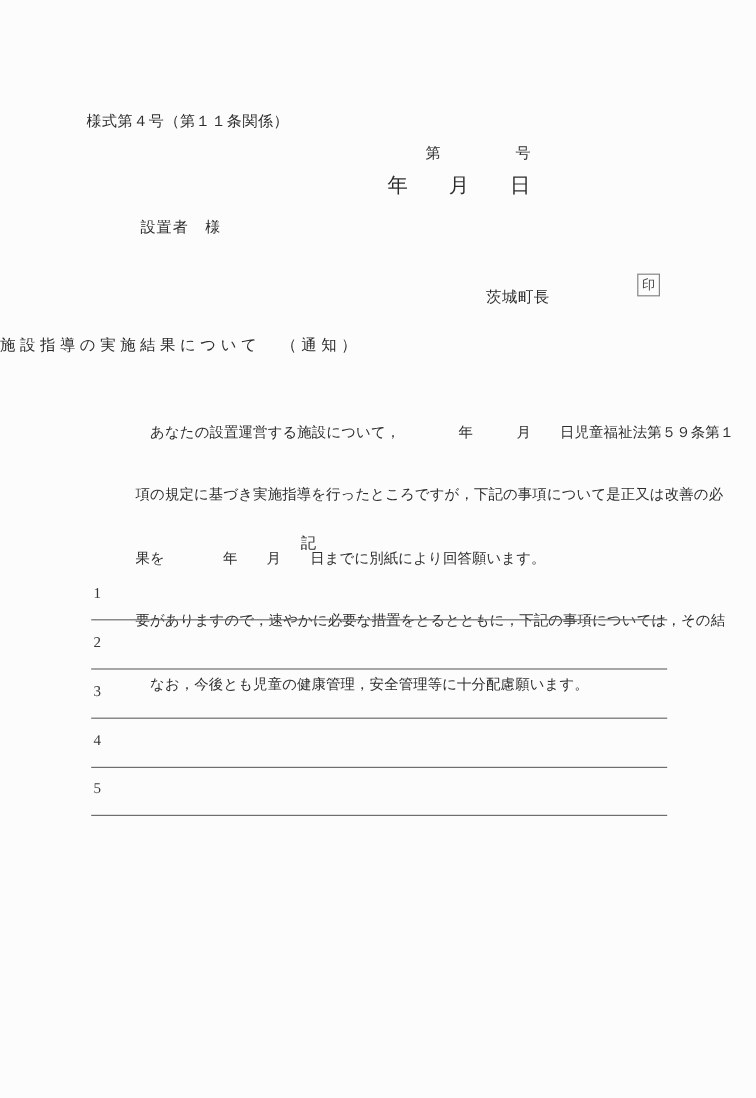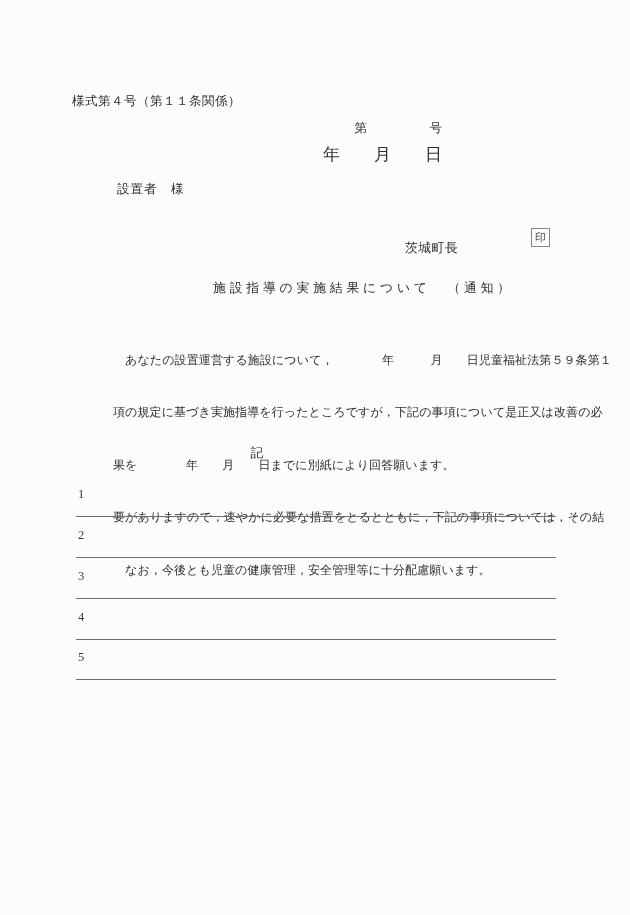--- a/index.html
+++ b/index.html
@@ -27,21 +27,21 @@
     left: 531px; top: 228px;
     width: 19px; height: 19px;
     border: 1px solid #868686;
     font-size: 11px;
     color: #4a4a4a;
     display: flex; align-items: center; justify-content: center;
     white-space: normal;
   }
   .doc-title {
     left: 0; right: 0; top: 280px;
-    text-align: right;
+    text-align: left;
     font-size: 12.8px;
     letter-spacing: 0.3em;
     white-space: pre;
     font-family: Liberation Mono, monospace;
   }
   .body-text {
     left: 72px; top: 319px;
     width: 505px;
     font-size: 12px;
     letter-spacing: 0.1px;

